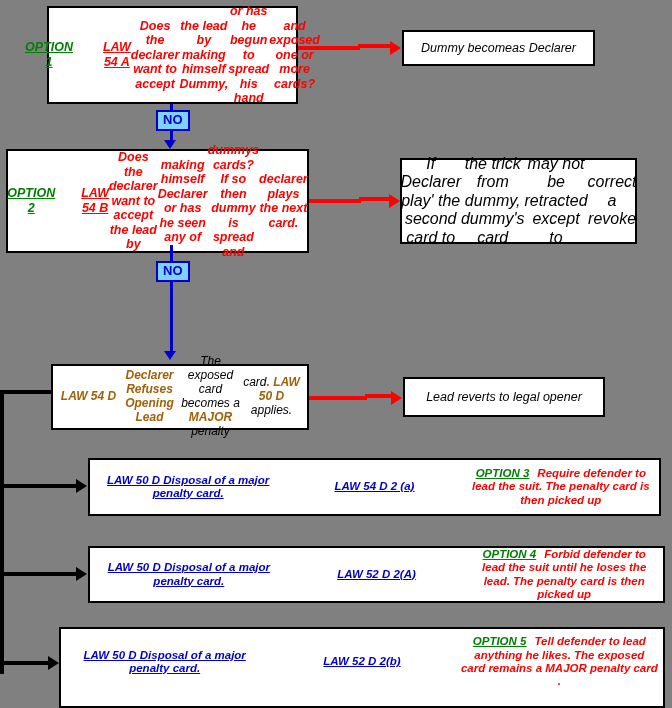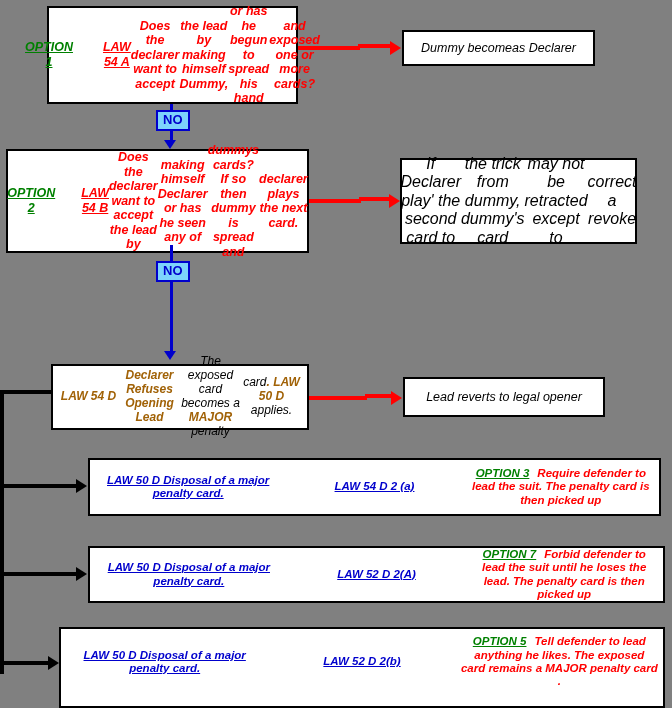--- a/index.html
+++ b/index.html
@@ -177,21 +177,21 @@
 
   <div class="box" id="box-option3">
     <span class="ln blue">LAW 50 D Disposal of a major penalty card.</span>
     <span class="ln blue">LAW  54 D 2 (a)</span>
     <span class="opt-line"><span class="green">OPTION 3</span><span class="sp"></span><span class="red">Require defender to lead the suit. The penalty card is then picked up</span></span>
   </div>
 
   <div class="box" id="box-option4">
     <span class="ln blue">LAW 50 D Disposal of a major penalty card.</span>
     <span class="ln blue">LAW 52 D 2(A)</span>
-    <span class="opt-line"><span class="green">OPTION 7</span><span class="sp"></span><span class="red">Forbid defender to lead the suit until he loses the lead. The penalty card is then picked up</span></span>
+    <span class="opt-line"><span class="green">OPTION 4</span><span class="sp"></span><span class="red">Forbid defender to lead the suit until he loses the lead. The penalty card is then picked up</span></span>
   </div>
 
   <div class="box" id="box-option5">
     <span class="ln blue">LAW 50 D Disposal of a major penalty card.</span>
     <span class="ln blue">LAW 52 D 2(b)</span>
     <span class="opt-line"><span class="green">OPTION  5</span><span class="sp"></span><span class="red">Tell defender to lead anything he likes. The exposed card remains a MAJOR penalty card .</span></span>
   </div>
 
   <div class="no-label" id="no-1">NO</div>
   <div class="no-label" id="no-2">NO</div>

